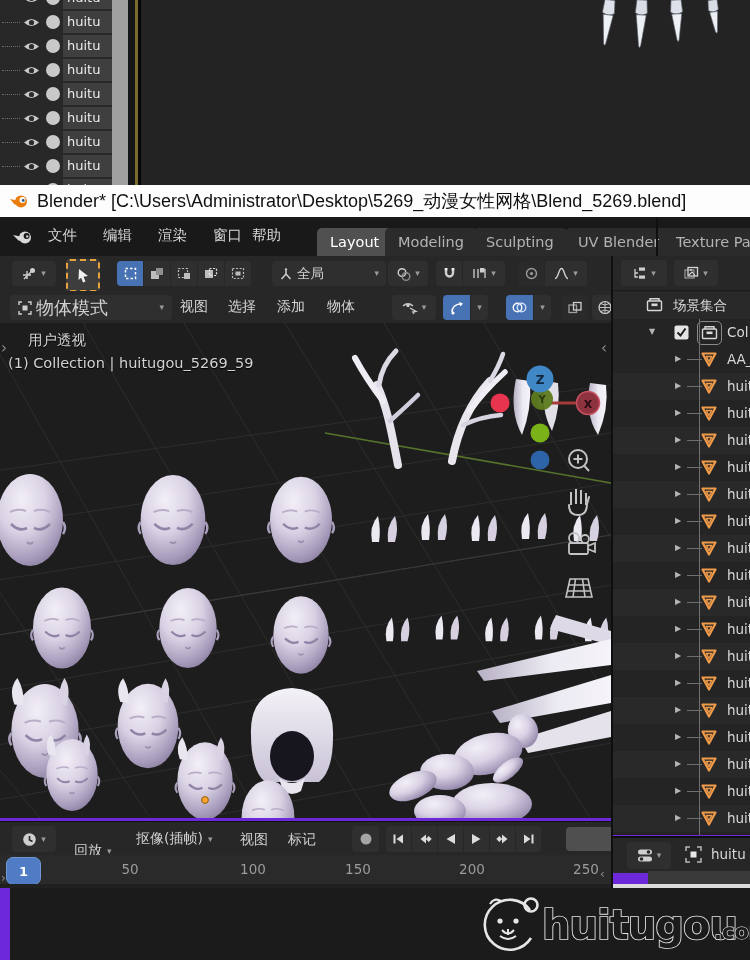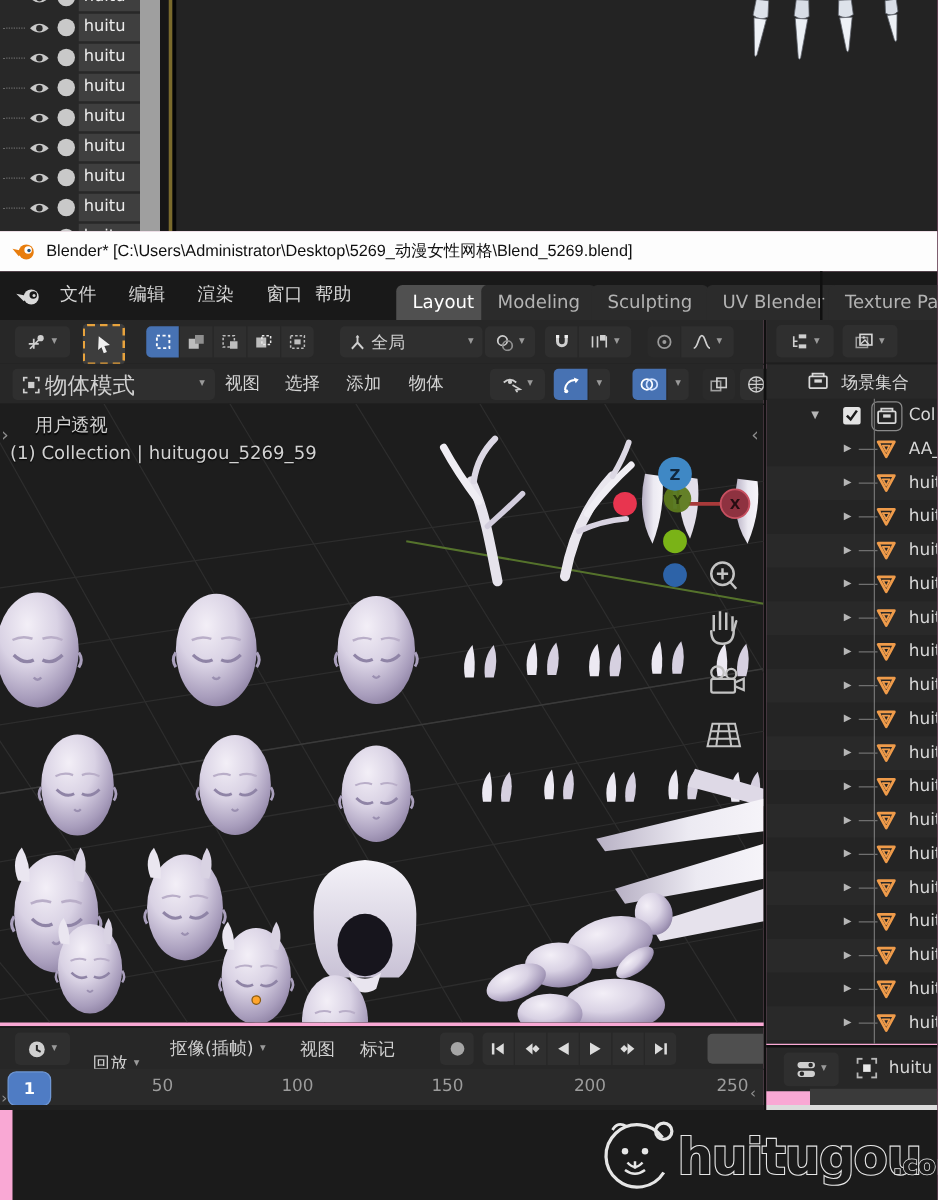--- a/index.html
+++ b/index.html
@@ -1,16 +1,16 @@
 <!DOCTYPE html>
 <html><head>
 <meta charset="utf-8">
 <style>
   html,body{margin:0;padding:0;background:#000}
-  #app{position:relative;width:750px;height:960px;overflow:hidden;background:#f9a8d4;
+  #app{position:relative;width:750px;height:960px;overflow:hidden;background:#6d28d9;
        font-family:"DejaVu Sans","Liberation Sans",sans-serif;font-size:14px;color:#cfcfcf;
        -webkit-user-select:none;user-select:none}
   .abs{position:absolute}
   .row{display:flex;align-items:center}
   .btn{background:#2f2f2f;border-radius:4px;display:flex;align-items:center;justify-content:center;gap:4px;color:#d0d0d0}
   .btn.blue{background:#4772b3;color:#fff}
   .chev{font-size:9px;color:#9a9a9a;line-height:1}
   
   #top-strip{left:0;top:0;width:750px;height:185px;background:#232323;overflow:hidden}
   #tf-rows{left:0;top:0;width:112px;height:185px;background:#282828;overflow:hidden}
@@ -20,21 +20,21 @@
   .tf-circ{position:absolute;left:46px;top:5px;width:14px;height:14px;border-radius:50%;background:#c9c9c9}
   .tf-cell{position:absolute;left:63px;top:1px;width:49px;height:22px;background:#3f3f3f;color:#ececec;
            font-size:13px;line-height:22px;padding-left:4px;overflow:hidden;white-space:nowrap}
   #tf-scroll{left:112px;top:0;width:16px;height:185px;background:#9f9f9f}
   #tf-gap{left:128px;top:0;width:7px;height:185px;background:#161616}
   #tf-accent{left:135px;top:0;width:3px;height:185px;background:#7a6a2c}
   #tf-dark{left:138px;top:0;width:3px;height:185px;background:#060606}
   
   #titlebar{left:0;top:185px;width:750px;height:32px;background:#fdfdfd;display:flex;align-items:center;
             font-family:"Liberation Sans","DejaVu Sans",sans-serif}
-  #titlebar .t{color:#101010;font-size:13px;margin-left:8px;white-space:nowrap}
+  #titlebar .t{color:#101010;font-size:18px;margin-left:8px;white-space:nowrap}
   
   #menubar{left:0;top:217px;width:750px;height:39px;background:#191919}
   .topmenu{position:absolute;top:9px;font-size:14.5px;color:#d6d6d6}
   .wtab{position:absolute;top:11px;height:28px;line-height:28px;padding:0 13px;background:#2b2b2b;
         color:#b3b3b3;font-size:14.5px;border-radius:5px 5px 0 0;white-space:nowrap}
   .wtab.active{background:#505050;color:#ffffff}
   
   #toolhdr{left:0;top:256px;width:611px;height:35px;background:#272727;border-bottom:1px solid #1f1f1f}
   #vphdr{left:0;top:291px;width:611px;height:32px;background:#272727;border-bottom:1px solid #141414}
   #vphdr .vmenu{position:absolute;top:7px;font-size:14px;color:#d4d4d4}
@@ -568,21 +568,21 @@
             <path d="M2 1.5 L8.5 6 L2 10.5 Z" fill="#dcdcdc"></path>
             <path d="M10.5 1.5 V10.5" stroke="#dcdcdc" stroke-width="2"></path>
           </svg>
       </div>
     </div>
     <div class="abs" style="left:566px;top:5px;width:45px;height:24px;background:#4f4f4f;border-radius:4px 0 0 4px"></div>
   </div>
 
   <div id="ruler" class="abs">
     <span class="tick" style="left:130px">50</span>
-    <span class="tick" style="left:238px">100</span>
+    <span class="tick" style="left:253px">100</span>
     <span class="tick" style="left:358px">150</span>
     <span class="tick" style="left:472px">200</span>
     <span class="tick" style="left:586px">250</span>
     <div id="playhead">
         <span>1</span>
       </div>
     <div id="ruler-shade"></div>
     <span class="edgearrow" style="left:1px;top:16px;font-size:12px">›</span>
     <span class="edgearrow" style="left:600px;top:12px;font-size:12px">‹</span>
   </div>

